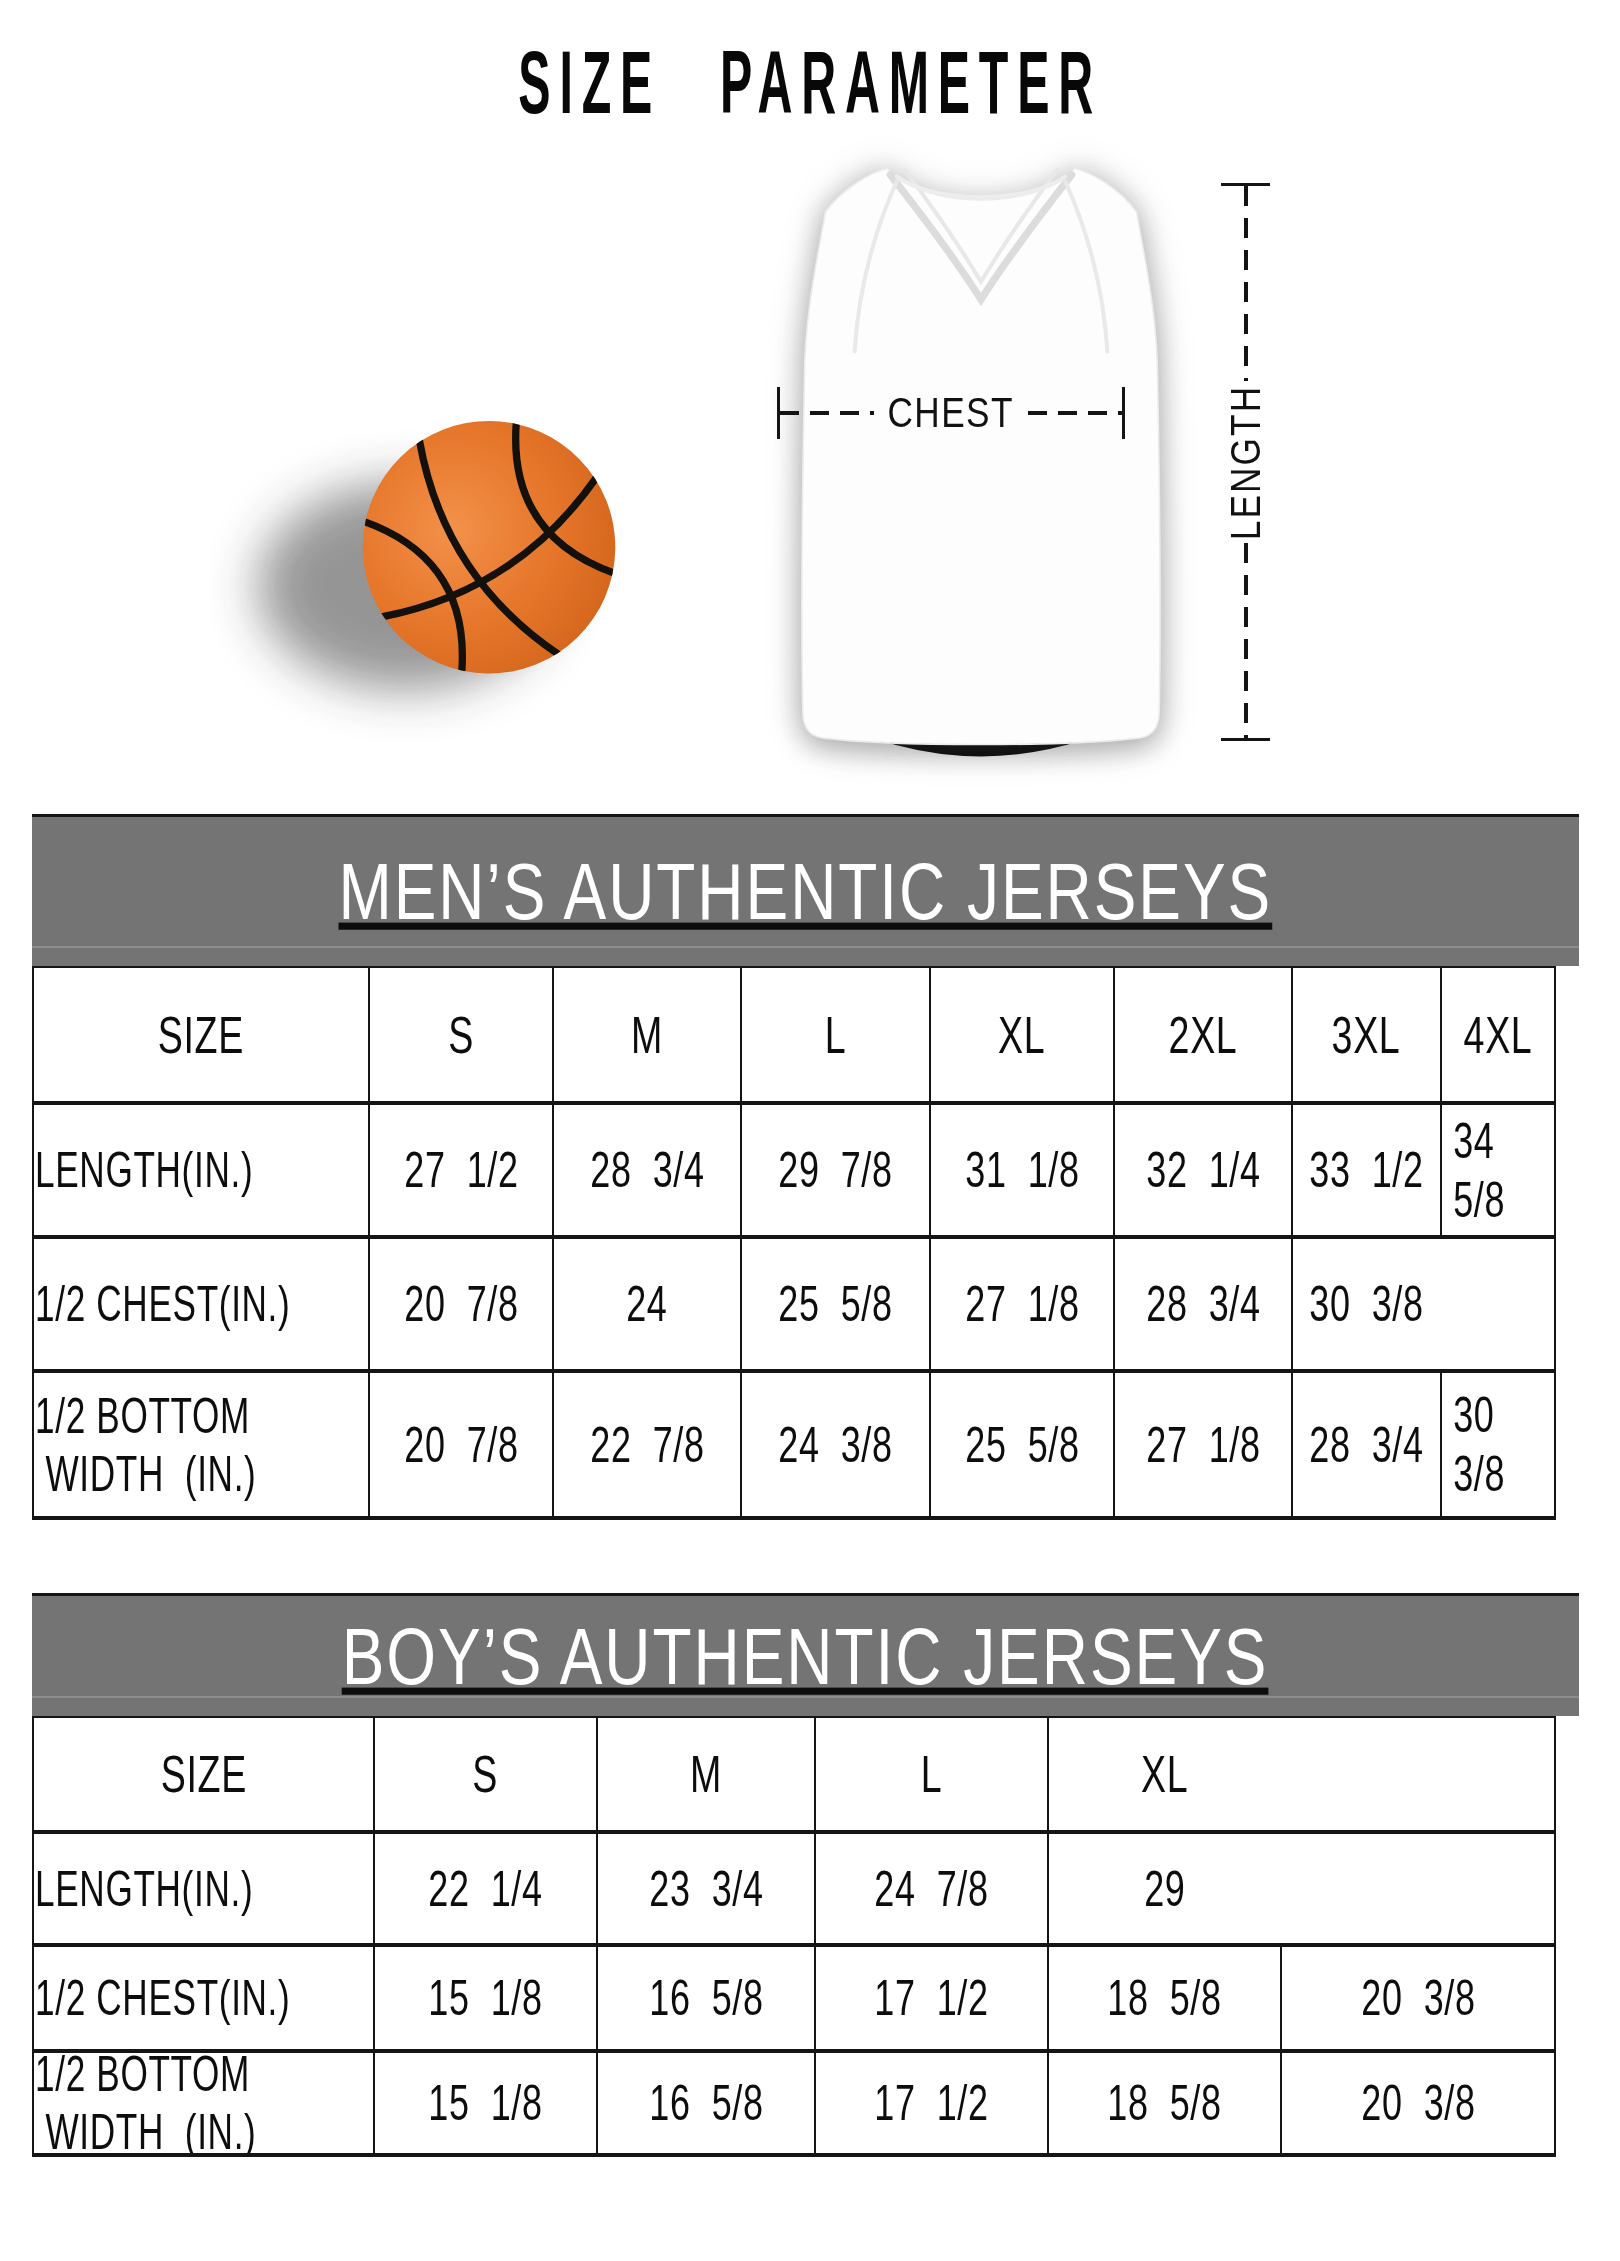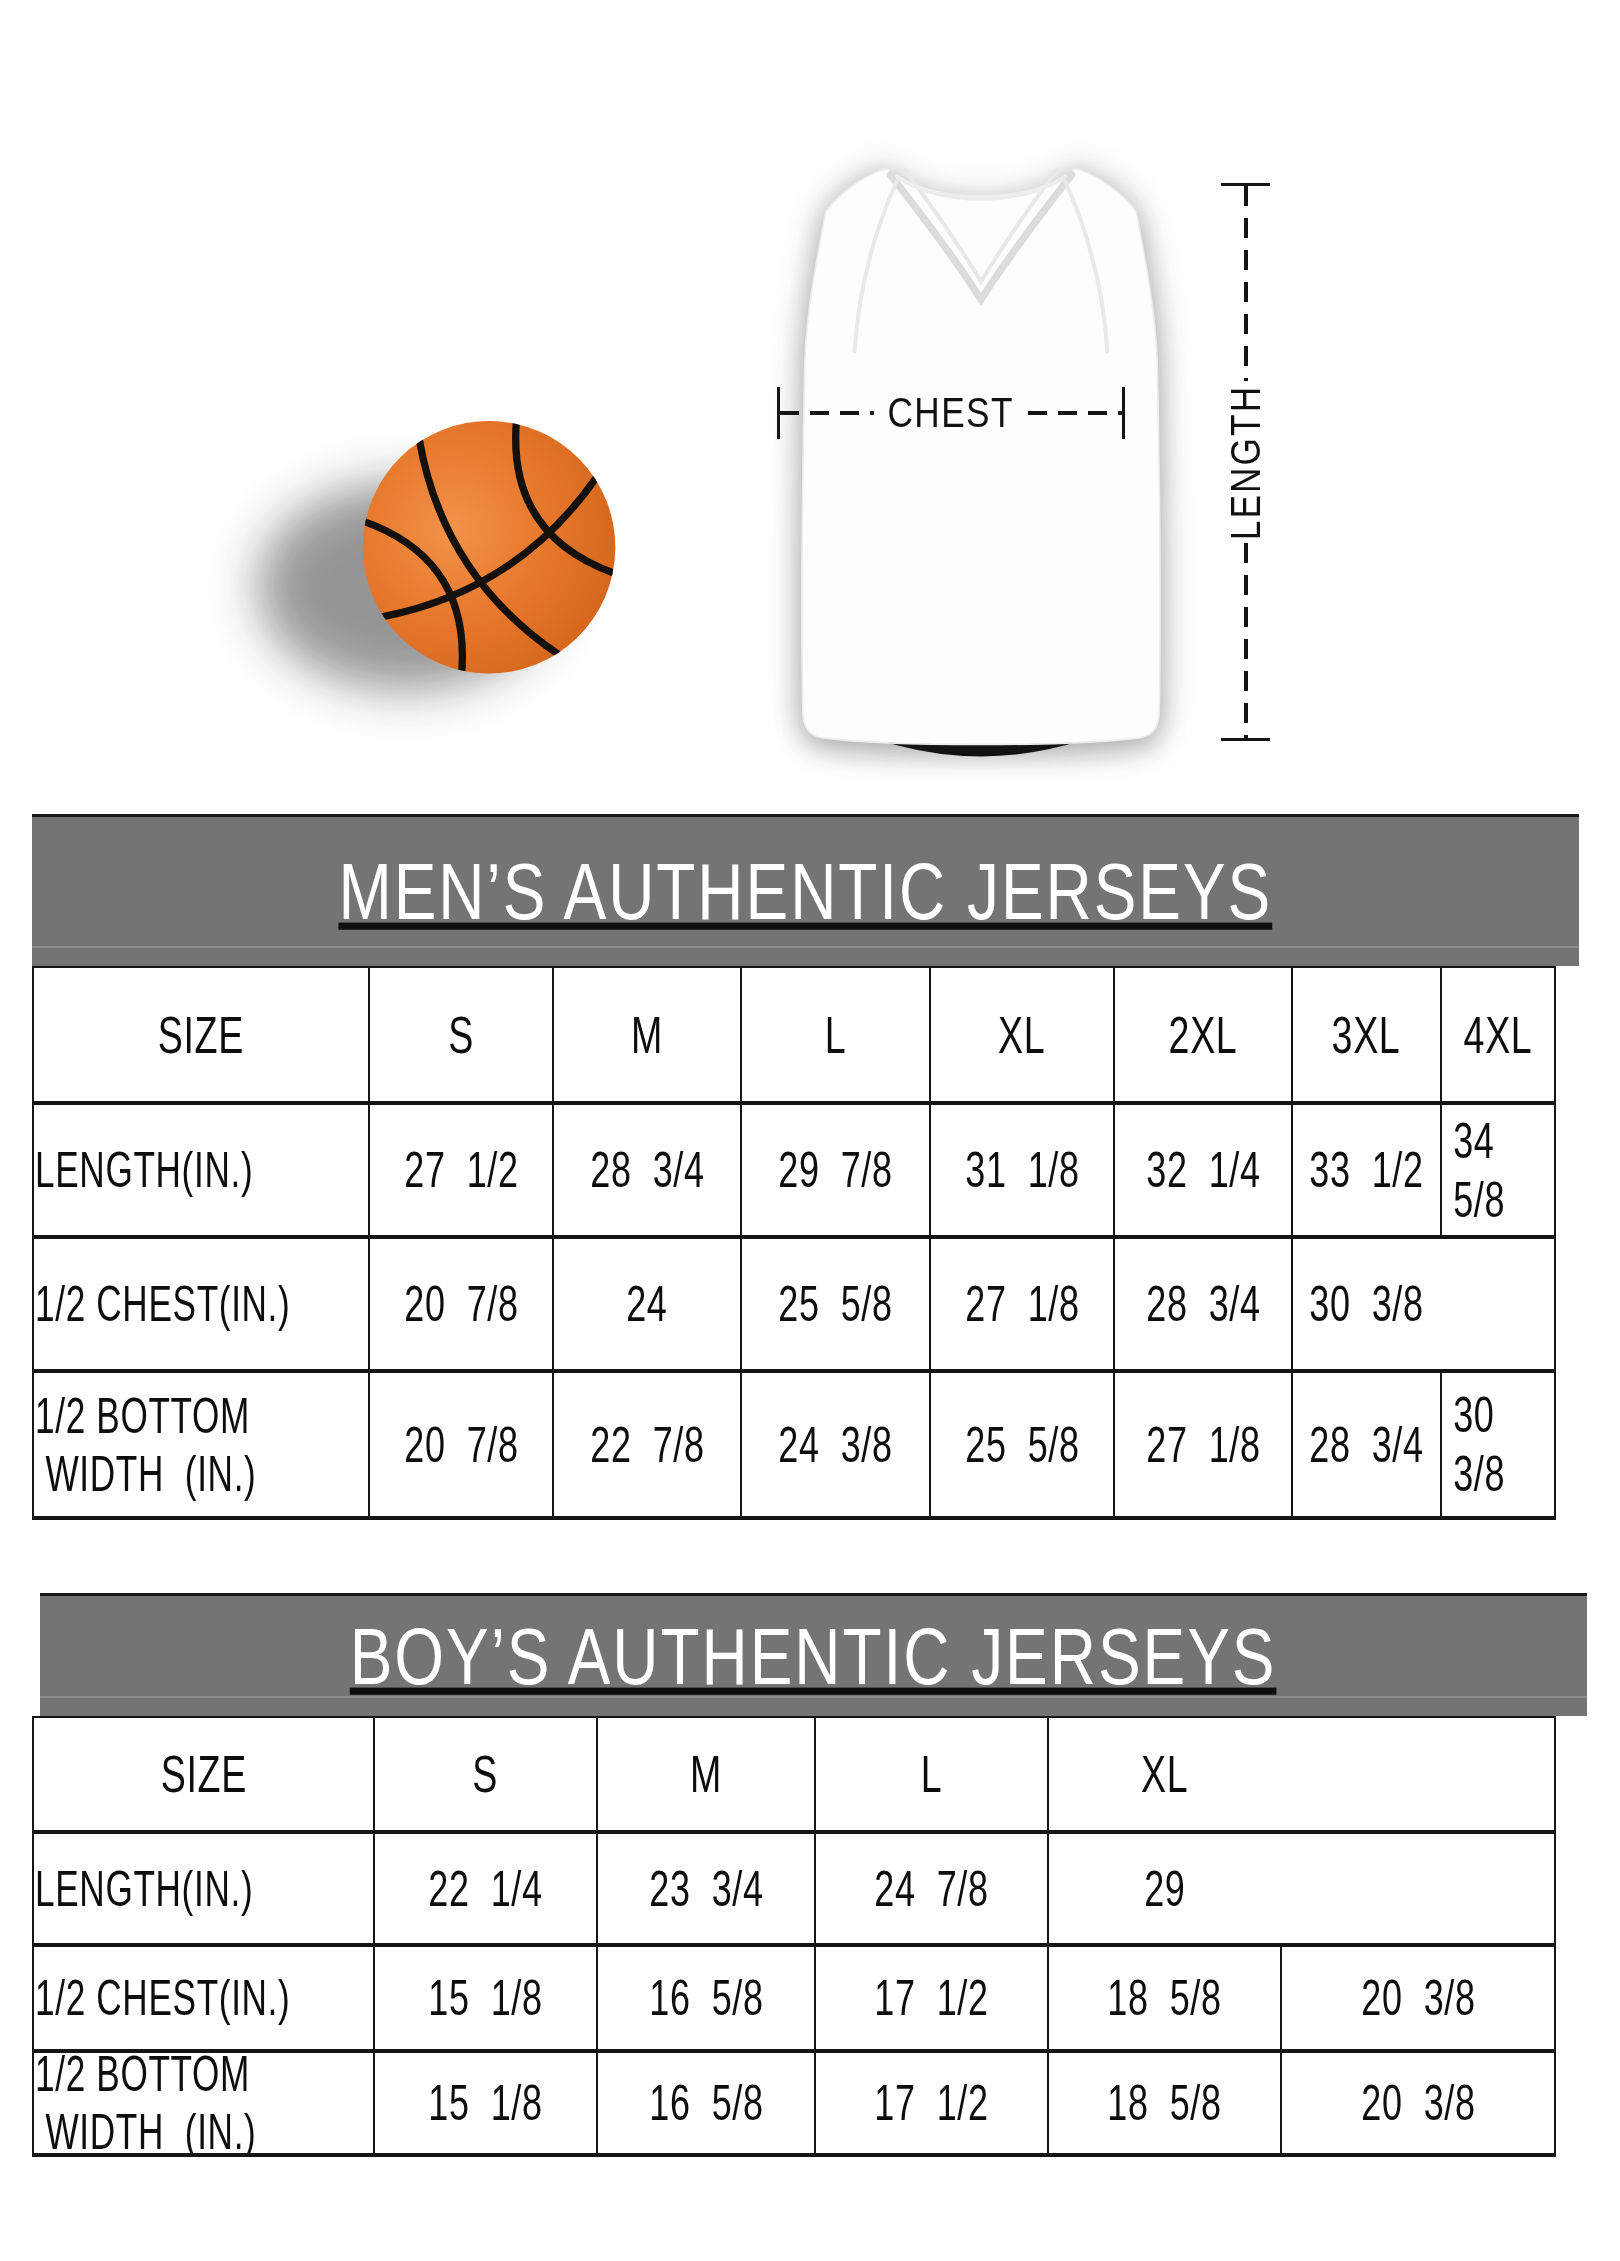--- a/index.html
+++ b/index.html
@@ -72,20 +72,23 @@
   }
   .head .ct{ font-size:47px; letter-spacing:0.8px; }
   .label .ct{ font-size:44px; letter-spacing:0.8px; transform-origin:left center; text-align:left; }
   .val .ct{ font-size:45px; word-spacing:13px; letter-spacing:0.8px; }
 </style>
 </head>
 <body>
 
 <div class="page">
 
+  <div class="title">
+    <span class="stretch">SIZE PARAMETER</span>
+  </div>
 
   <svg class="fig-svg" style="left:284px; top:387px; width:389px; height:340px;" viewBox="0 0 480 420">
     <defs>
       <radialGradient id="ballGrad" cx="42%" cy="36%" r="72%">
         <stop offset="0%" stop-color="#f3914a"></stop>
         <stop offset="55%" stop-color="#e5762a"></stop>
         <stop offset="100%" stop-color="#d2641a"></stop>
       </radialGradient>
       <filter id="softBlur" x="-60%" y="-60%" width="220%" height="220%">
         <feGaussianBlur stdDeviation="30"></feGaussianBlur>
@@ -253,21 +256,21 @@
         </div>
       <div class="cell val">
           <span class="ct">28 3/4</span>
         </div>
       <div class="cell val">
           <span class="ct">30 3/8</span>
         </div>
     </div>
   </div>
 
-  <div class="band" style="top:1593px; height:123px;margin-left:8px;">
+  <div class="band" style="top:1593px; height:123px;">
     <span class="band-text">BOY’S AUTHENTIC JERSEYS</span>
   </div>
 
   <div class="size-table t-boy" style="top:1716px;">
     <div class="trow" style="height:112px;">
       <div class="cell head">
           <span class="ct">SIZE</span>
         </div>
       <div class="cell head">
           <span class="ct">S</span>

